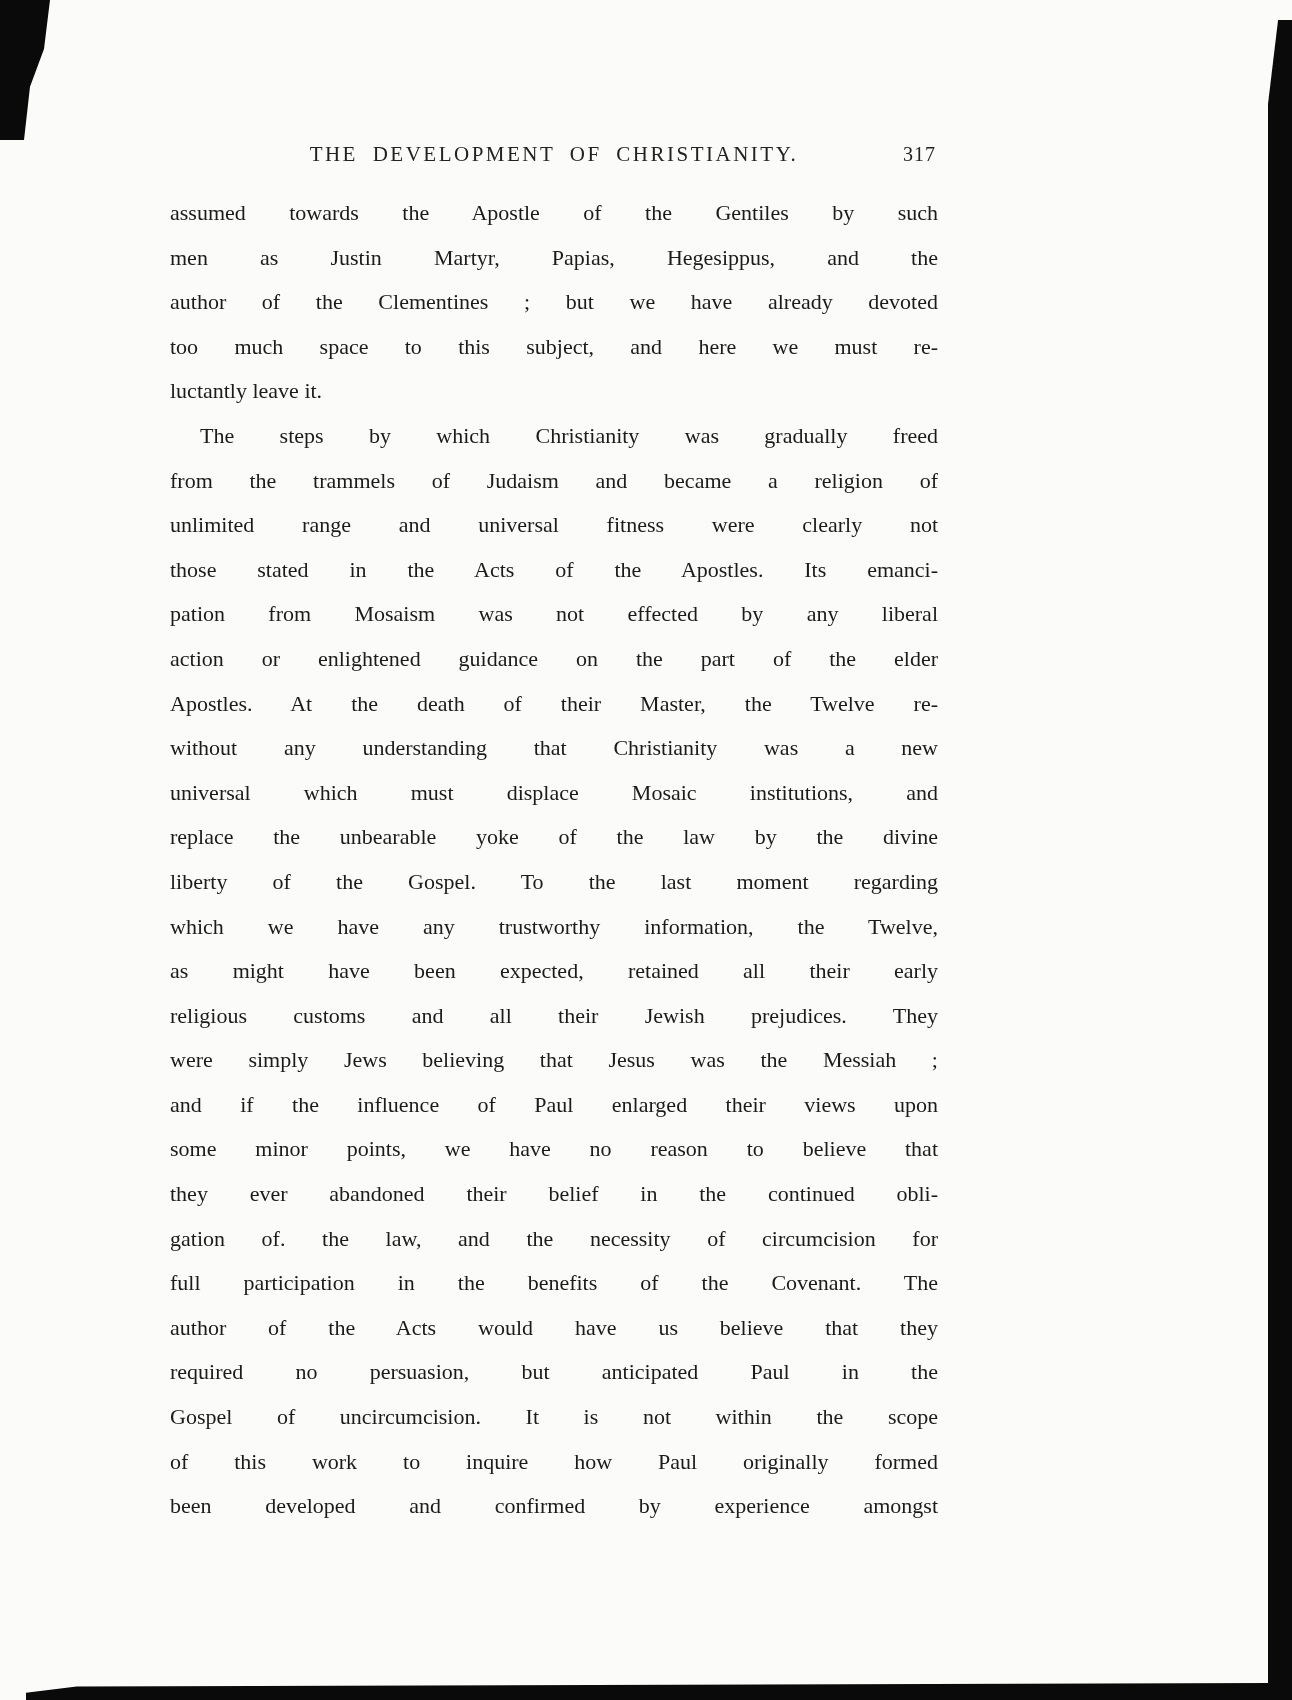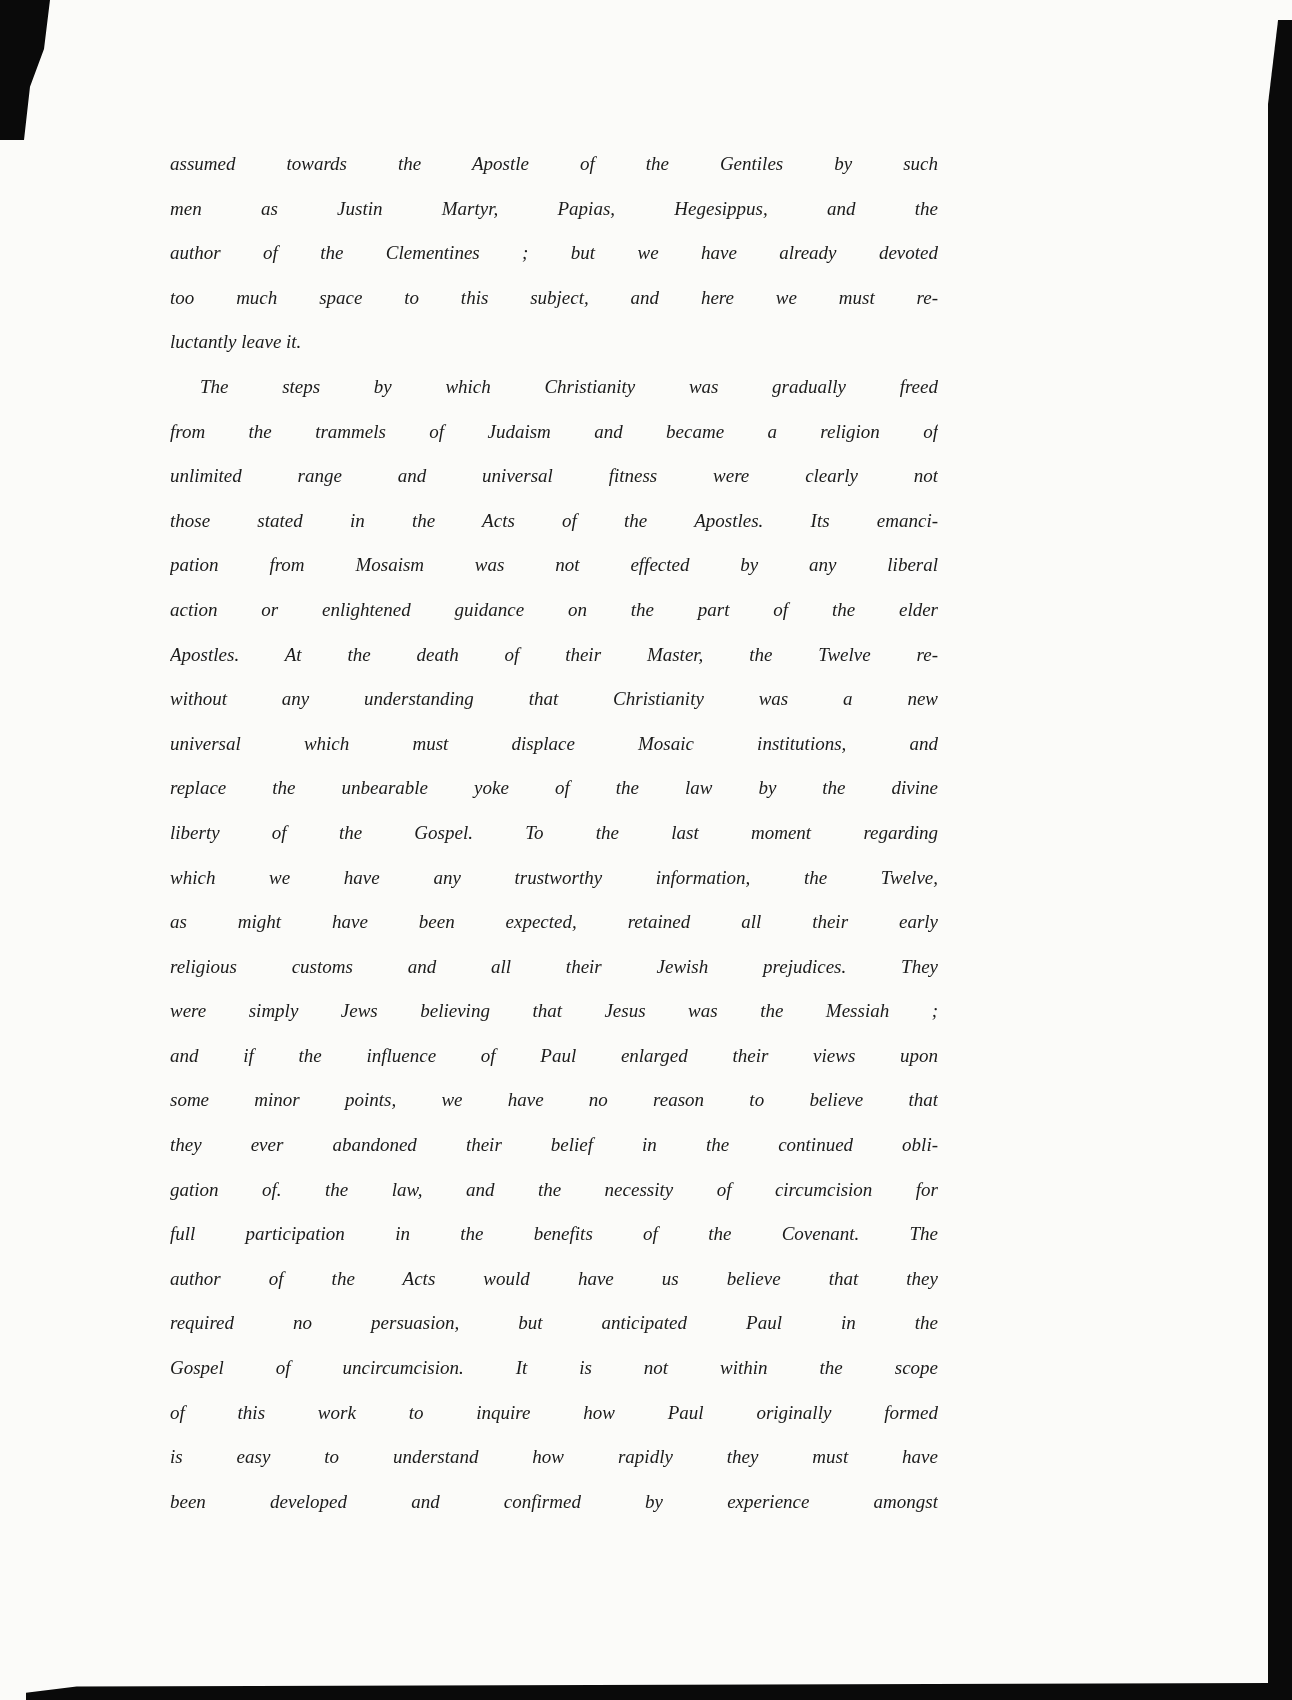--- a/index.html
+++ b/index.html
@@ -34,27 +34,26 @@
   }
   .page-number {
     position: absolute;
     right: 2px;
     top: 1px;
     font-size: 20px;
     letter-spacing: 1px;
     word-spacing: normal;
   }
   .body-text .line {
-    font-size: 19px;
+    font-size: 22px;
     line-height: 44.6px;
     text-align: justify;
     text-align-last: justify;
     overflow: hidden;
     white-space: normal;
-    font-style: italic;
   }
   .body-text .line.no-just {
     text-align-last: left;
   }
   .body-text .line.indent {
     padding-left: 30px;
   }
   
   .artifact {
     position: absolute;
@@ -79,20 +78,24 @@
 </head>
 <body>
 
 <div class="page">
 
   <div class="artifact artifact-top-left"></div>
   <div class="artifact artifact-right"></div>
   <div class="artifact artifact-bottom"></div>
 
   <div class="text-block">
+    <div class="page-header">
+      <span>THE DEVELOPMENT OF CHRISTIANITY.</span>
+      <span class="page-number">317</span>
+    </div>
     <div class="body-text">
         <div class="line">assumed towards the Apostle of the Gentiles by such</div>
         <div class="line">men as Justin Martyr, Papias, Hegesippus, and the</div>
         <div class="line">author of the Clementines ; but we have already devoted</div>
         <div class="line">too much space to this subject, and here we must re-</div>
         <div class="line no-just">luctantly leave it.</div>
         <div class="line indent">The steps by which Christianity was gradually freed</div>
         <div class="line">from the trammels of Judaism and became a religion of</div>
         <div class="line">unlimited range and universal fitness were clearly not</div>
         <div class="line">those stated in the Acts of the Apostles. Its emanci-</div>
@@ -109,18 +112,17 @@
         <div class="line">were simply Jews believing that Jesus was the Messiah ;</div>
         <div class="line">and if the influence of Paul enlarged their views upon</div>
         <div class="line">some minor points, we have no reason to believe that</div>
         <div class="line">they ever abandoned their belief in the continued obli-</div>
         <div class="line">gation of. the law, and the necessity of circumcision for</div>
         <div class="line">full participation in the benefits of the Covenant. The</div>
         <div class="line">author of the Acts would have us believe that they</div>
         <div class="line">required no persuasion, but anticipated Paul in the</div>
         <div class="line">Gospel of uncircumcision. It is not within the scope</div>
         <div class="line">of this work to inquire how Paul originally formed</div>
-        <div class="line">is easy to understand how rapidly they must have</div>
         <div class="line">been developed and confirmed by experience amongst</div>
       </div>
   </div>
 
 </div>
 
 </body></html>

